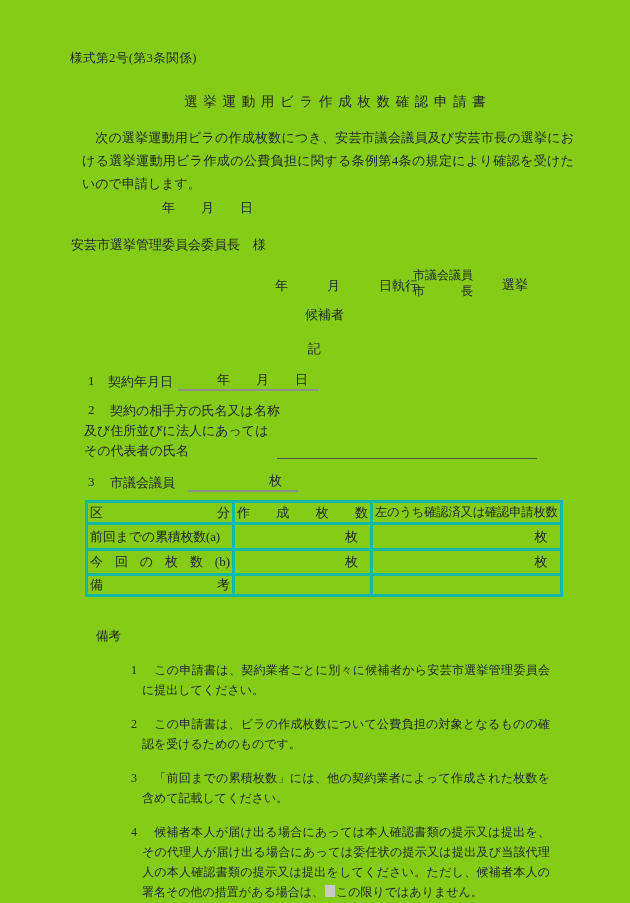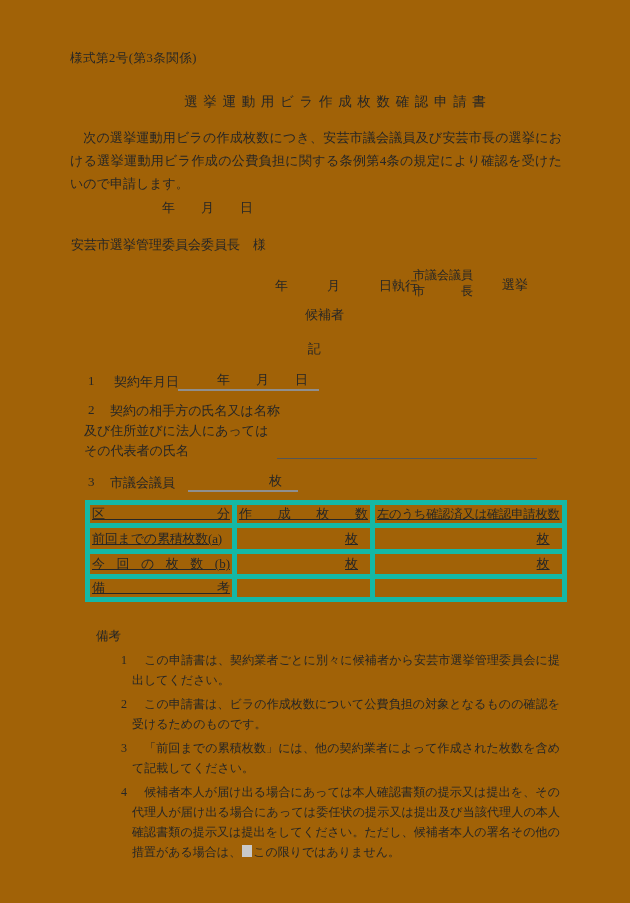--- a/index.html
+++ b/index.html
@@ -4,74 +4,74 @@
 <style>
   html,body{margin:0;padding:0;}
   body{
     background:#e9e9e9;
     font-family:"Liberation Serif","DejaVu Serif",serif;
   }
   .page{
     position:relative;
     width:630px;height:903px;
     margin:0 auto;
-    background:#a16207;
+    background:#84cc16;
     color:#262626;
     font-size:13px;
     overflow:hidden;
   }
   .abs{position:absolute;}
   .form-number{left:70px;top:50px;font-size:12.5px;letter-spacing:0.5px;}
   .title{left:0;right:0;top:93px;text-align:center;font-size:13.5px;letter-spacing:0.42em;text-indent:0.42em;padding-left:40px;}
-  .intro{left:70px;width:492px;top:126px;line-height:23px;text-align:justify;}
+  .intro{left:82px;width:492px;top:126px;line-height:23px;text-align:justify;}
   .date-line{left:162px;top:199px;}
   .addressee{left:71px;top:236px;}
   .exec-date{left:275px;top:277px;}
   .etype-stack{left:413px;top:268px;font-size:12px;line-height:15.5px;}
   .esuffix{left:502px;top:276px;}
   .candidate{left:305px;top:306px;}
   .ki{left:0;right:0;top:340px;text-align:center;letter-spacing:0.1em;}
 
   .item-no{font-size:13px;}
   .i1-no{left:88px;top:373px;}
-  .i1-label{left:114px;top:373px;}
+  .i1-label{left:108px;top:373px;}
   .i1-blank{left:178px;top:371px;width:141px;height:20px;border-bottom:2px solid #8f8f8f;padding-left:39px;box-sizing:border-box;}
   .i2-no{left:88px;top:402px;}
   .i2-line1{left:110px;top:402px;}
   .i2-line2{left:84px;top:422px;}
   .i2-line3{left:84px;top:442px;}
   .i2-blank{left:277px;top:443px;width:260px;height:15px;border-bottom:1px solid #555;}
   .i3-no{left:88px;top:474px;}
   .i3-label{left:110px;top:474px;}
   .i3-blank{left:188px;top:472px;width:110px;height:20px;border-bottom:2px solid #8f8f8f;text-align:right;padding-right:16px;box-sizing:border-box;}
 
   table.main{
     position:absolute;left:85px;top:500px;
     border-collapse:collapse;table-layout:fixed;
     font-size:13px;color:#262626;
   }
   table.main td{
-    border:5px solid #14b8a6;
+    border:3px solid #14b8a6;
     padding:0 2px;
     vertical-align:middle;
-    overflow:hidden;white-space:nowrap;text-decoration:underline;
+    overflow:hidden;white-space:nowrap;
   }
   .c1{width:147px;} .c2{width:138px;} .c3{width:182px;}
   .rh{height:22px;} .r1{height:26px;margin-left:30px;} .r2{height:25px;} .r3{height:23px;} .r4{height:21px;}
   .just{text-align:justify;text-align-last:justify;}
   .th1{padding:0 33px;}
   .th2{padding:0 22px;margin-left:16px;}
   .th3{text-align:center;font-size:12.3px;letter-spacing:-0.2px;}
   .lbl0{padding-left:3px;letter-spacing:-0.2px;}
   .ljust{padding:0 7px;}
   .unit{text-align:right;padding-right:12px !important;}
 
   .notes-label{left:96px;top:628px;font-size:12.5px;}
   .notes{left:117px;width:447px;top:646px;font-size:12px;line-height:20px;}
-  .note{margin:4px;padding-left:11px;text-indent:-11px;text-align:justify;}
+  .note{margin:14px;padding-left:11px;text-indent:-11px;text-align:justify;}
   .note-no{display:inline-block;width:23px;text-indent:0;}
   .hl{display:inline-block;width:10px;height:12px;background:#c9c9c9;vertical-align:-1px;margin:0 1px;}
 </style>
 </head>
 <body>
 
 <div class="page">
 
   <div class="abs form-number">様式第2号(第3条関係)</div>
 

